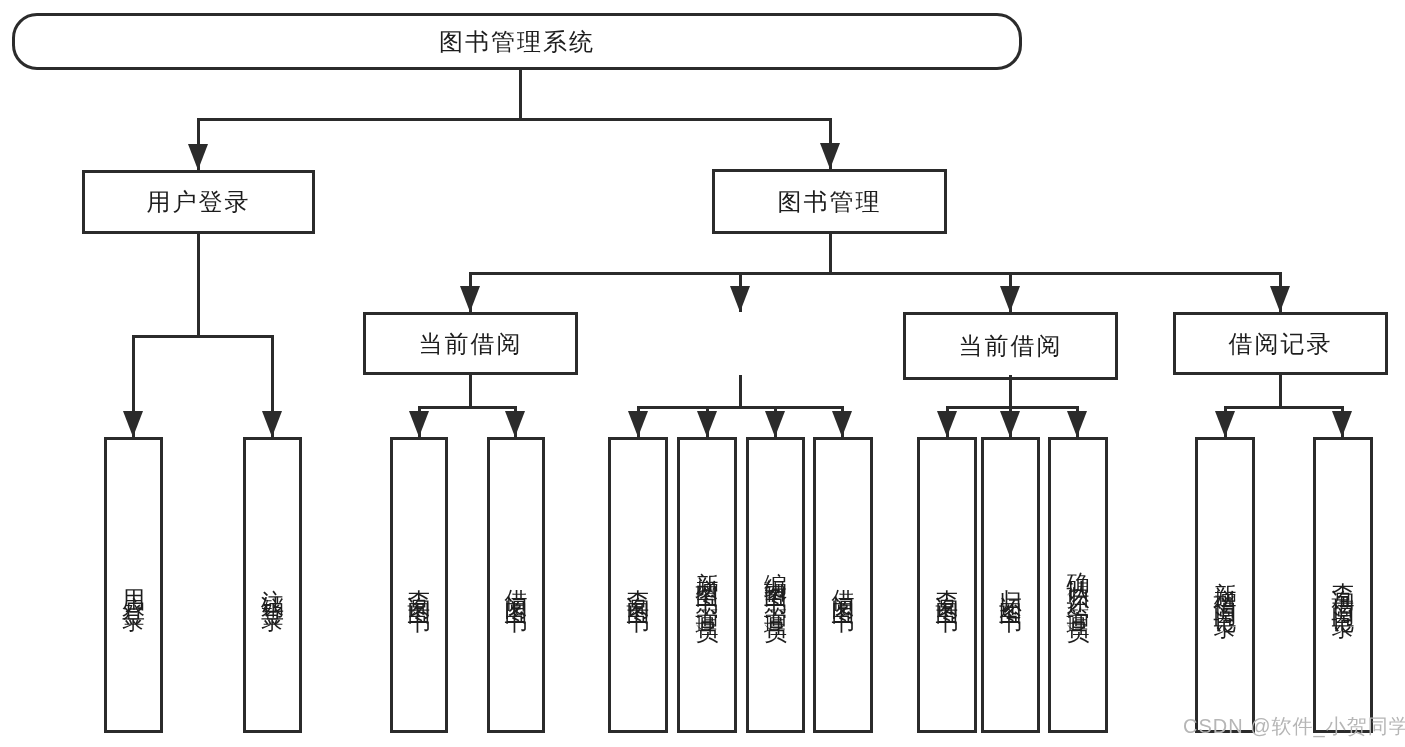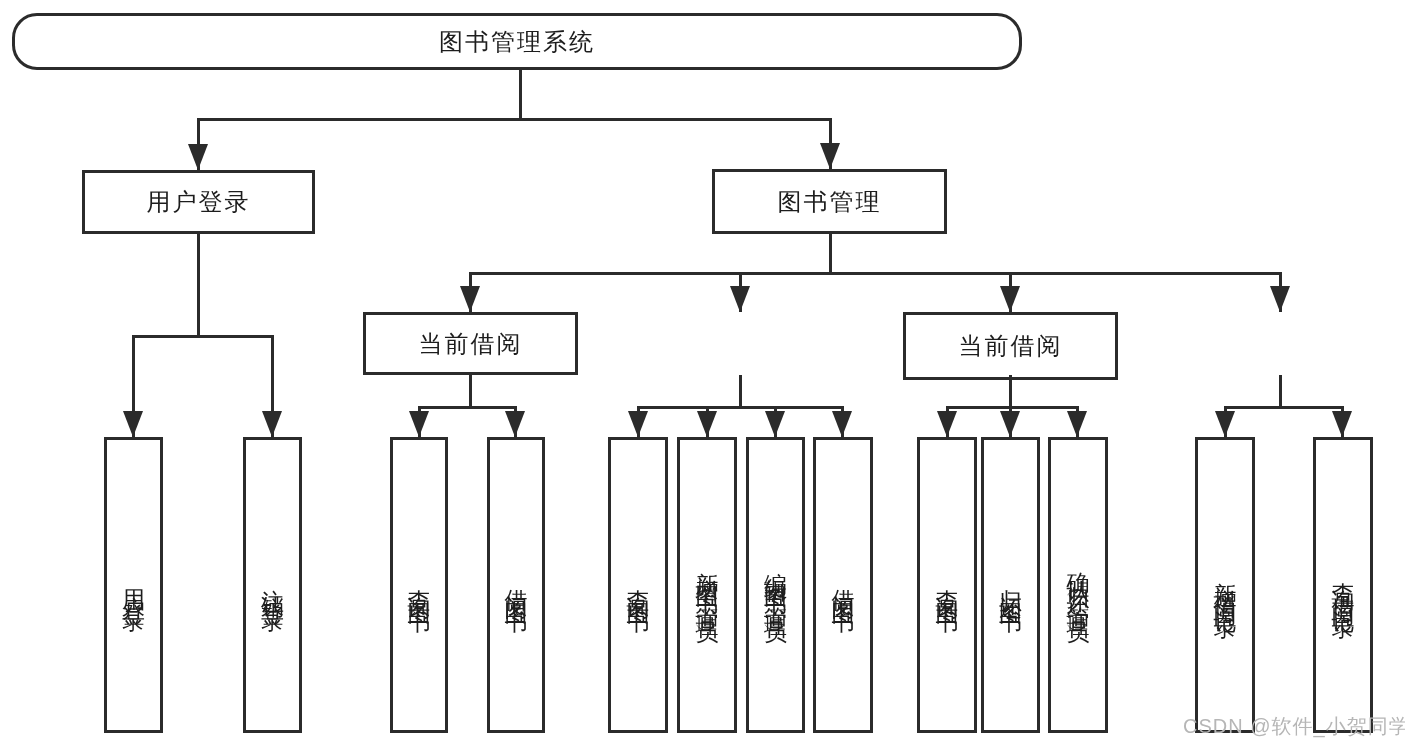--- a/index.html
+++ b/index.html
@@ -86,20 +86,23 @@
   <div class="arrow" style="left:1000px;top:286px;"></div>
   <div class="vl" style="left:1279px;top:272px;height:40px;"></div>
   <div class="arrow" style="left:1270px;top:286px;"></div>
 
   <div class="box hbox" style="left:363px;top:312px;width:215px;height:63px;">
     <span>当前借阅</span>
   </div>
   <div class="box hbox" style="left:903px;top:312px;width:215px;height:68px;">
     <span>当前借阅</span>
   </div>
+  <div class="box hbox" style="left:1173px;top:312px;width:215px;height:63px;">
+    <span>借阅记录</span>
+  </div>
 
   <div class="vl" style="left:469px;top:375px;height:31px;"></div>
   <div class="hl" style="left:418px;top:406px;width:99px;"></div>
   <div class="vl" style="left:418px;top:406px;height:31px;"></div>
   <div class="arrow" style="left:409px;top:411px;"></div>
   <div class="vl" style="left:514px;top:406px;height:31px;"></div>
   <div class="arrow" style="left:505px;top:411px;"></div>
 
   <div class="vl" style="left:739px;top:375px;height:31px;"></div>
   <div class="hl" style="left:637px;top:406px;width:207px;"></div>

